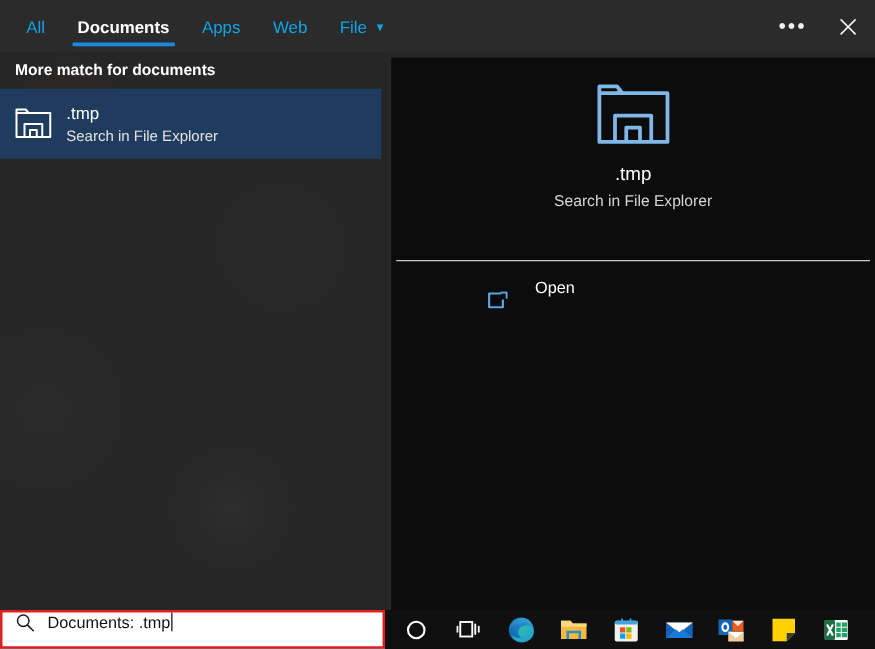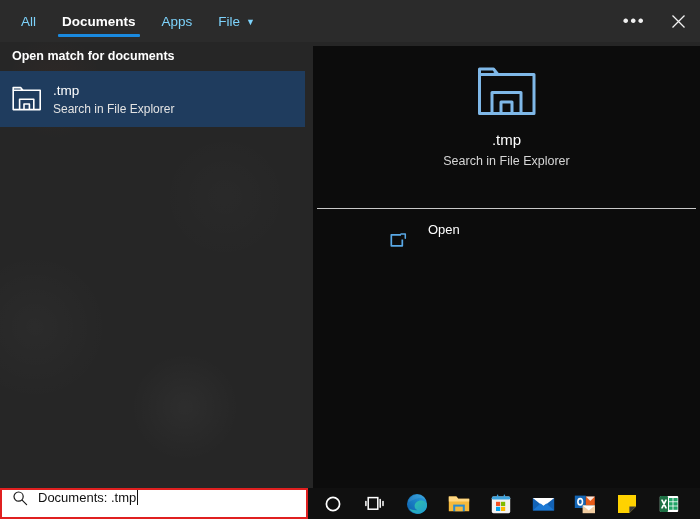--- a/index.html
+++ b/index.html
@@ -42,21 +42,21 @@
     left: 8px; top: 0;
     height: 42px;
     display: flex;
     align-items: stretch;
   }
   .tab {
     position: relative;
     display: flex;
     align-items: center;
     padding: 0 13px;
-    color: #7dd3fc;
+    color: #0ea5e9;
     font-size: 13.5px;
     cursor: default;
     white-space: nowrap;
   }
   .tab.active {
     font-weight: bold;
     color: #ffffff;
   }
   .tab.active::after {
     content: "";
@@ -297,20 +297,23 @@
         <div class="tab">
           <span>All</span>
         </div>
         <div class="tab active">
           <span>Documents</span>
         </div>
         <div class="tab">
           <span>Apps</span>
         </div>
         <div class="tab">
+          <span>Web</span>
+        </div>
+        <div class="tab">
           <span>File</span>
           <span class="caret">▼</span>
         </div>
       </div>
 
       <div id="winctl">
         <div class="ctlbtn">
           <span id="dots-icon">•••</span>
         </div>
         <div class="ctlbtn">
@@ -320,21 +323,21 @@
         </div>
       </div>
     </div>
 
     <div id="left-col">
       <div class="blob b3"></div>
       <div class="blob b4"></div>
       <div class="blob b1"></div>
       <div class="blob b2"></div>
 
-      <div id="best-match-label">Open match for documents</div>
+      <div id="best-match-label">More match for documents</div>
 
       <div id="result-row">
         <div class="res-icon">
           <svg width="30" height="26" viewBox="0 0 30 26">
             <path d="M1.2 4.3 L1.2 1.6 L8.6 1.6 L10.6 4.0 L8.6 4.0" fill="none" stroke="#ffffff" stroke-width="1.6" stroke-linejoin="round"></path>
             <path d="M1.2 4.3 L1.2 23.6 L28.2 23.6 L28.2 4.3 Z" fill="none" stroke="#ffffff" stroke-width="1.6" stroke-linejoin="round"></path>
             <path d="M7.6 23.6 L7.6 13.2 L21.8 13.2 L21.8 23.6" fill="none" stroke="#ffffff" stroke-width="1.6" stroke-linejoin="round"></path>
             <path d="M12.0 23.6 L12.0 18.0 L17.4 18.0 L17.4 23.6" fill="none" stroke="#ffffff" stroke-width="1.6" stroke-linejoin="round"></path>
           </svg>
         </div>

